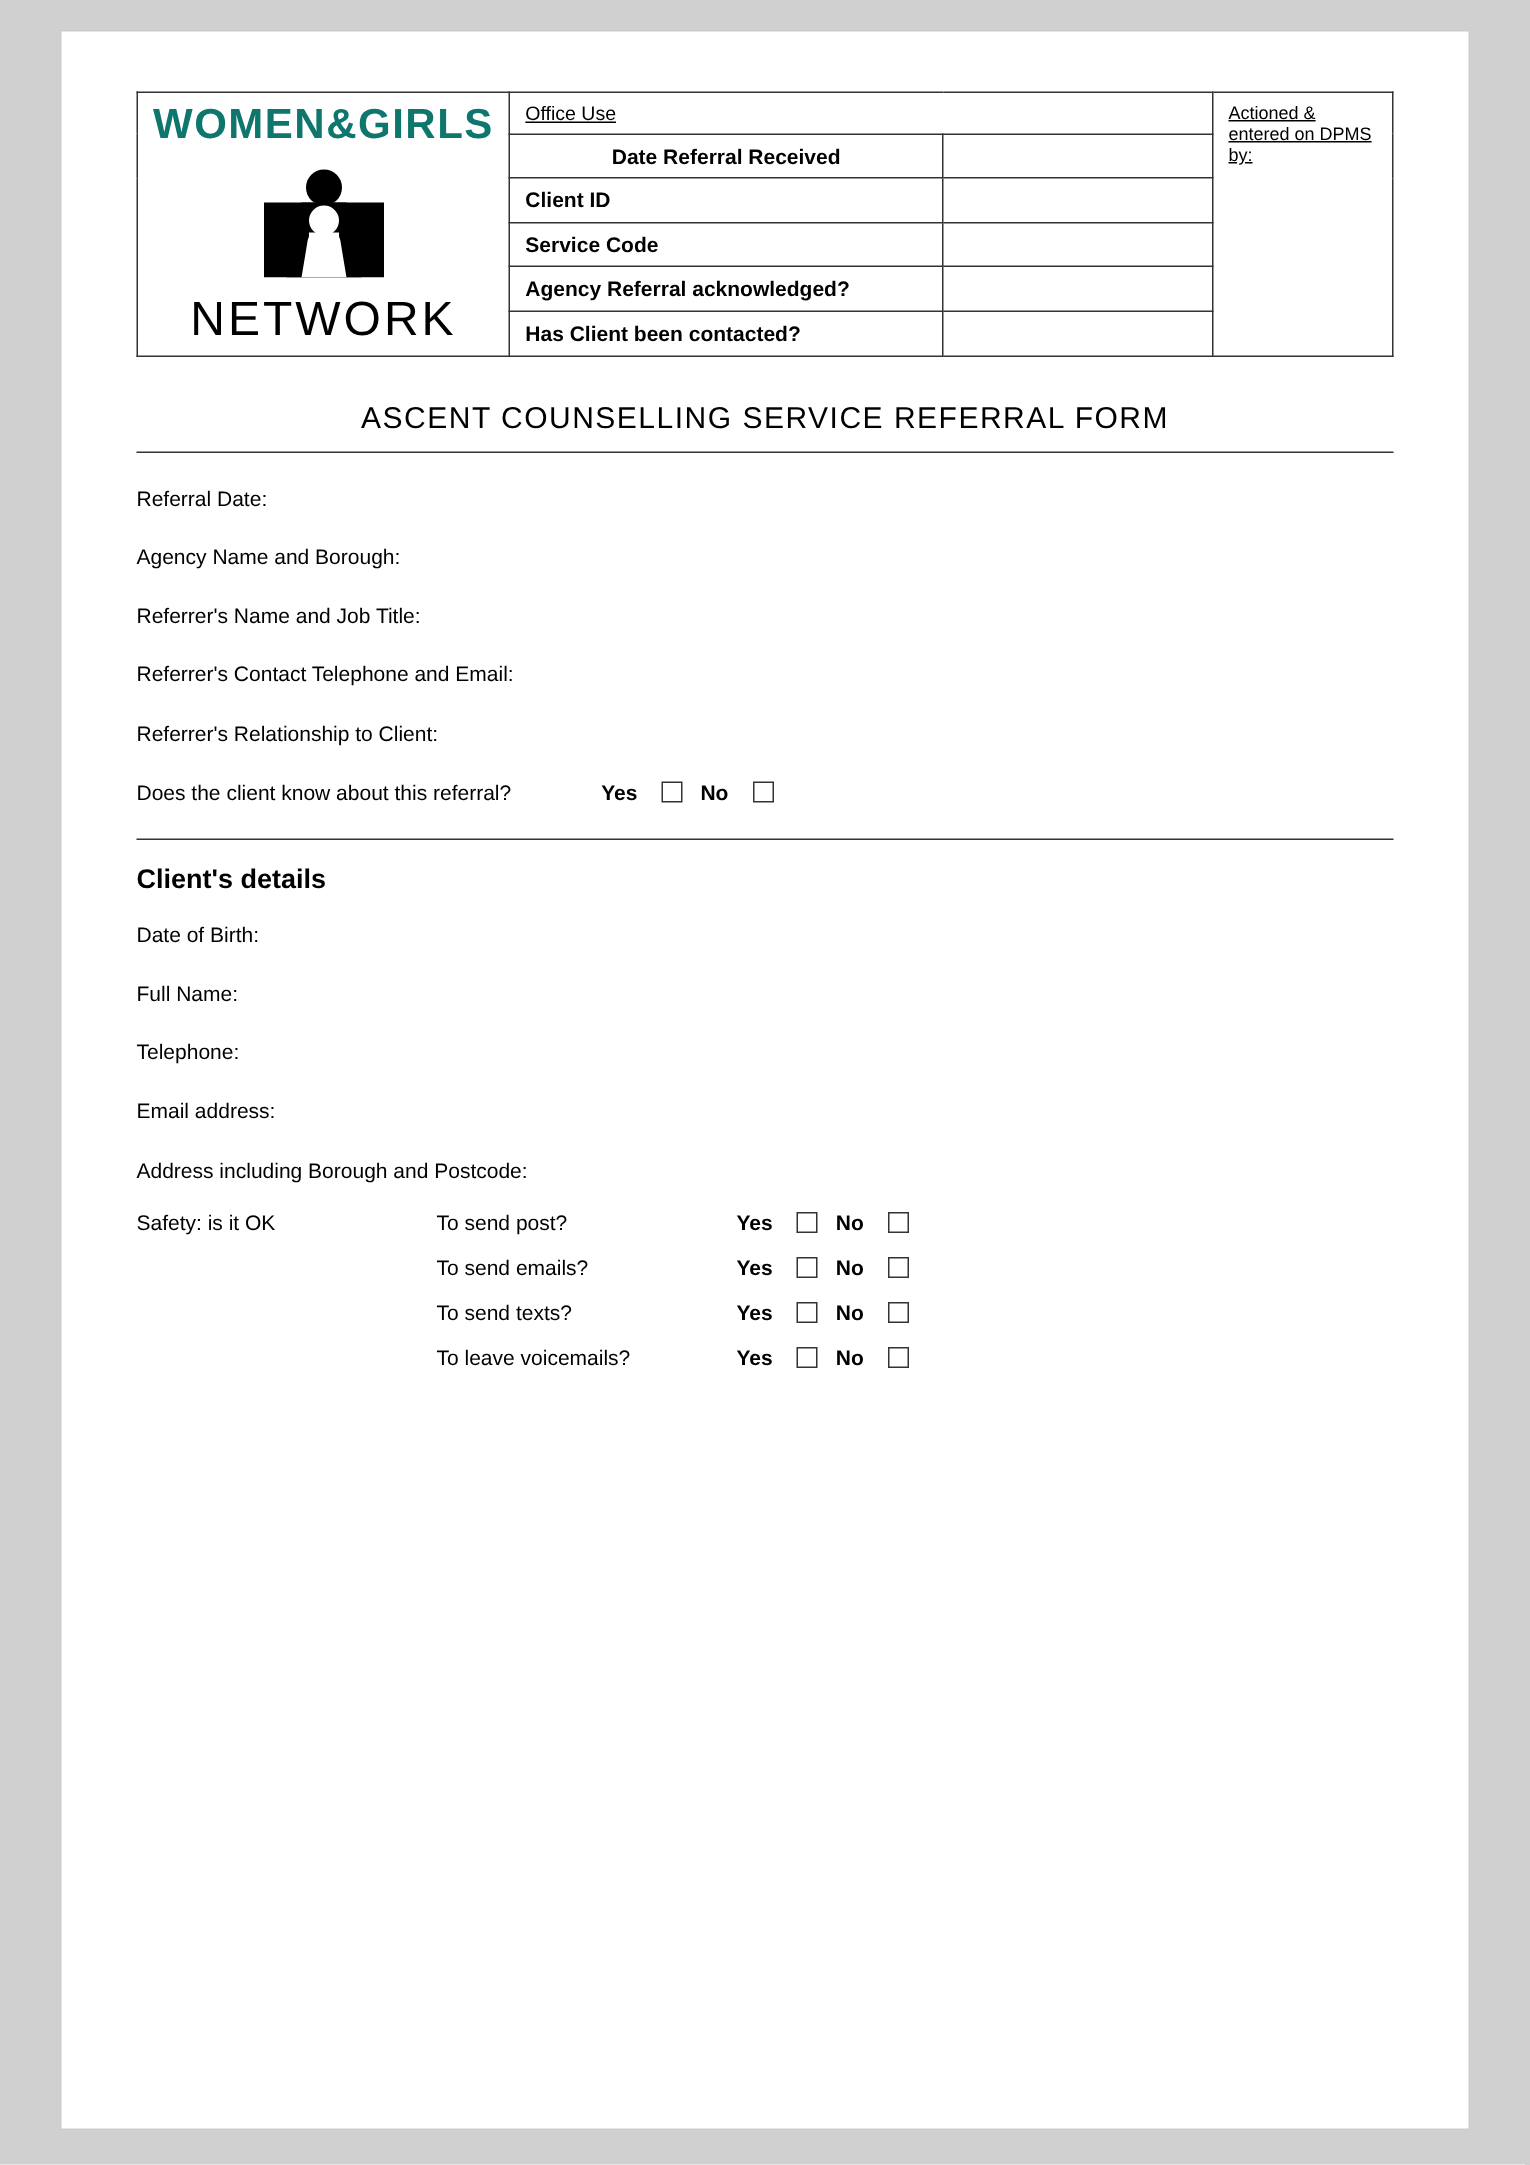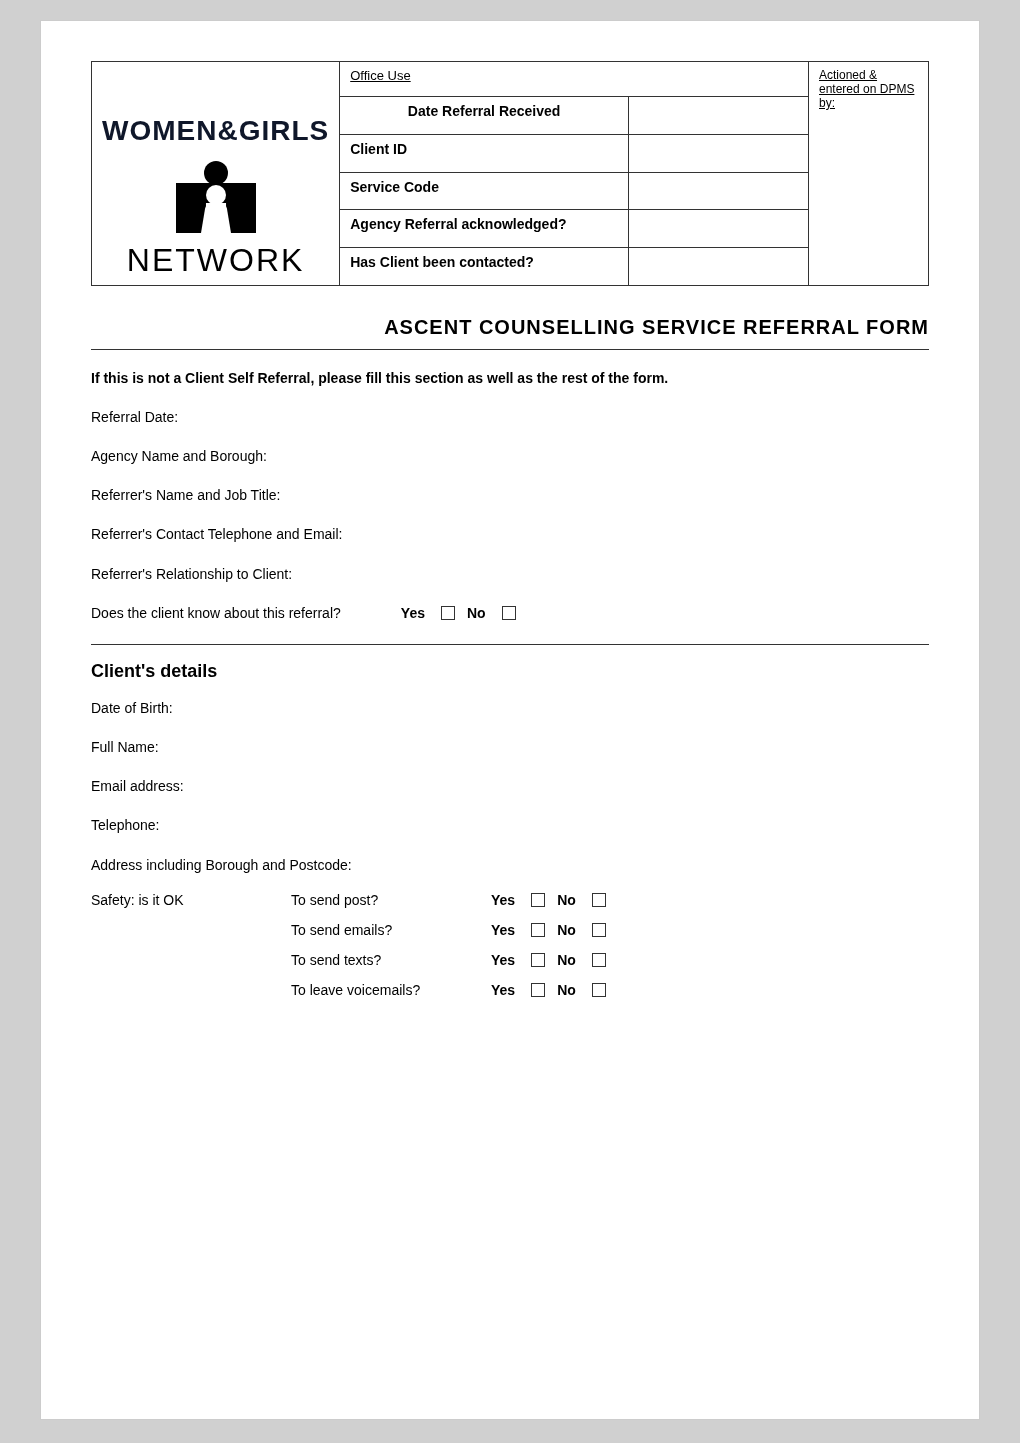--- a/index.html
+++ b/index.html
@@ -37,23 +37,22 @@
       text-align: center;
       vertical-align: middle;
       border: 1px solid #333;
       padding: 10px;
       row-span: 6;
     }
     .logo-text-women {
       font-size: 28px;
       font-weight: 900;
       letter-spacing: 1px;
-      color: #0f172a;
+      color: #0f766e;
       line-height: 1.1;
-      margin-top: 48px;
     }
     .logo-icon {
       margin: 6px auto;
       width: 80px;
       height: 80px;
     }
     .logo-network {
       font-size: 32px;
       font-weight: 400;
       letter-spacing: 2px;
@@ -71,23 +70,23 @@
       vertical-align: top;
       text-decoration: underline;
     }
     .value-cell {
       width: 180px;
       min-width: 120px;
     }
 
     
     .main-title {
-      text-align: right;
+      text-align: center;
       font-size: 20px;
-      font-weight: bold;
+      font-weight: normal;
       letter-spacing: 1px;
       margin: 20px 0 10px 0;
     }
     .divider {
       border: none;
       border-top: 1.5px solid #333;
       margin: 6px 0 18px 0;
     }
 
     
@@ -226,21 +225,20 @@
         <span>Has Client been contacted?</span>
       </td>
       <td class="value-cell" style="border:1px solid #333;">&nbsp;</td>
     </tr>
   </tbody>
     </table>
 
   <div class="main-title">ASCENT COUNSELLING SERVICE REFERRAL FORM</div>
   <hr class="divider">
 
-  <div class="section-intro">If this is not a Client Self Referral, please fill this section as well as the rest of the form.</div>
 
   <div class="form-field-row">
     <span class="field-label-line">Referral Date:</span>
   </div>
   <div class="form-field-row">
     <span class="field-label-line">Agency Name and Borough:</span>
   </div>
   <div class="form-field-row">
     <span class="field-label-line">Referrer's Name and Job Title:</span>
   </div>
@@ -265,24 +263,24 @@
 
   <div class="section-heading">Client's details</div>
 
   <div class="form-field-row">
     <span class="field-label-line">Date of Birth:</span>
   </div>
   <div class="form-field-row">
     <span class="field-label-line">Full Name:</span>
   </div>
   <div class="form-field-row">
+    <span class="field-label-line">Telephone:</span>
+  </div>
+  <div class="form-field-row">
     <span class="field-label-line">Email address:</span>
-  </div>
-  <div class="form-field-row">
-    <span class="field-label-line">Telephone:</span>
   </div>
   <div class="form-field-row">
     <span class="field-label-line">Address including Borough and Postcode:</span>
   </div>
 
   <div class="safety-row">
     <div class="safety-label-col">Safety: is it OK</div>
     <div class="safety-question-col">To send post?</div>
     <div class="safety-options-col">
       <span style="font-weight:bold;">Yes</span>

